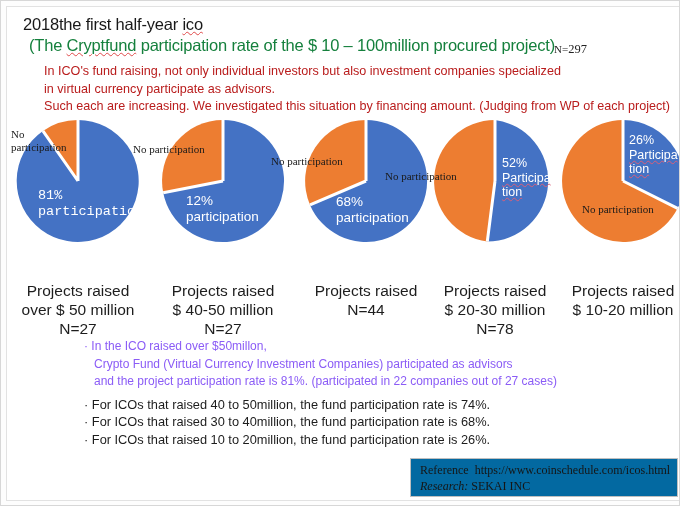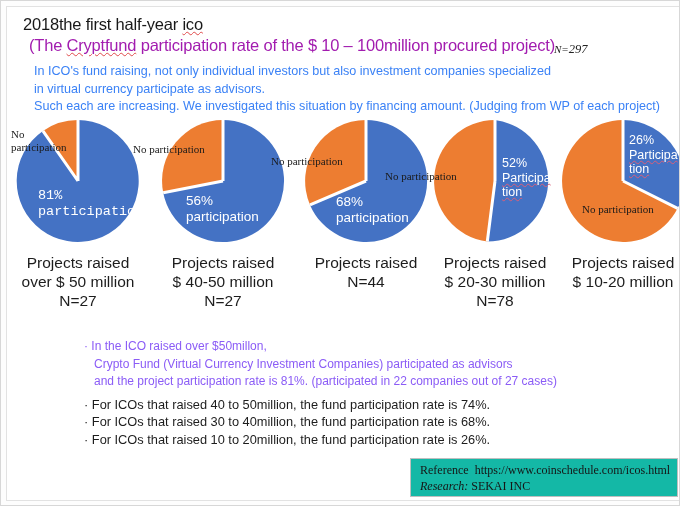--- a/index.html
+++ b/index.html
@@ -44,50 +44,49 @@
     white-space: nowrap;
     color: #191919;
   }
   .title-2 {
     position: absolute;
     left: 28px;
     top: 35px;
     font-size: 16.5px;
     letter-spacing: -0.2px;
     white-space: nowrap;
-    color: #a21caf;
+    color: #15803d;
   }
   .nval {
     position: absolute;
     left: 553px;
     top: 41px;
     font-family: "Liberation Serif", serif;
     font-size: 11px;
     color: #222;
     white-space: nowrap;
-    font-style: italic;
   }
   .nval .big { font-size: 12.5px; }
 
   .sq {
     text-decoration: underline;
     text-decoration-style: wavy;
     text-decoration-color: #e04a4a;
     text-decoration-thickness: 1px;
     text-underline-offset: 1px;
   }
 
   
   .intro {
     position: absolute;
-    left: 33px;
+    left: 43px;
     top: 62px;
     font-size: 12.6px;
     line-height: 17.5px;
-    color: #3b82f6;
+    color: #b91c1c;
     white-space: nowrap;
   }
   .intro div { white-space: nowrap; }
 
   
   .pie-row {
     position: absolute;
     left: 0;
     top: 116px;
     width: 700px;
@@ -131,20 +130,21 @@
     width: 700px;
     height: 62px;
   }
   .cap {
     position: absolute;
     text-align: center;
     font-size: 15.5px;
     line-height: 19px;
     color: #1d1d1d;
     white-space: nowrap;
+    margin-top: 28px;
   }
   .cap .n { display: block; }
 
   
   .bullets-a {
     position: absolute;
     left: 83px;
     top: 337px;
     font-size: 12px;
     line-height: 17.6px;
@@ -163,21 +163,21 @@
   }
 
   
   .refbox {
     position: absolute;
     left: 409px;
     top: 457px;
     width: 268px;
     height: 39px;
     border: 1px solid #bfbfbf;
-    background: #14b8a6;
+    background: #0369a1;
     box-sizing: border-box;
     font-family: "Liberation Serif", serif;
     padding: 3px 0 0 9px;
   }
   .ref-line {
     font-size: 12px;
     line-height: 16px;
     color: #161616;
     white-space: nowrap;
   }
@@ -226,21 +226,21 @@
         <g>
           <path d="M 66 64 L 66 3 A 61 61 0 1 1 6.2 75.8 Z" fill="#4472C4"></path>
           <path d="M 66 64 L 6.2 75.8 A 61 61 0 0 1 66 3 Z" fill="#ED7D31"></path>
           <path d="M 66 64 L 66 3 M 66 64 L 6.2 75.8" stroke="#ffffff" stroke-width="3" fill="none"></path>
         </g>
       </svg>
       <div class="pie-extlabel" style="left:-24px; top:26px; text-align:left;">
         <div>No participation</div>
       </div>
       <div class="pie-inlabel" style="left:29px; top:76px;">
-        <div>56%</div>
+        <div>12%</div>
         <div>participation</div>
       </div>
     </div>
 
     <div class="pie-unit" style="left:299px;">
       <svg class="pie-svg" width="132" height="128" viewBox="0 0 132 128">
         <g>
           <path d="M 66 64 L 66 3 A 61 61 0 1 1 10.0 87.9 Z" fill="#4472C4"></path>
           <path d="M 66 64 L 10.0 87.9 A 61 61 0 0 1 66 3 Z" fill="#ED7D31"></path>
           <path d="M 66 64 L 66 3 M 66 64 L 10.0 87.9" stroke="#ffffff" stroke-width="3" fill="none"></path>

